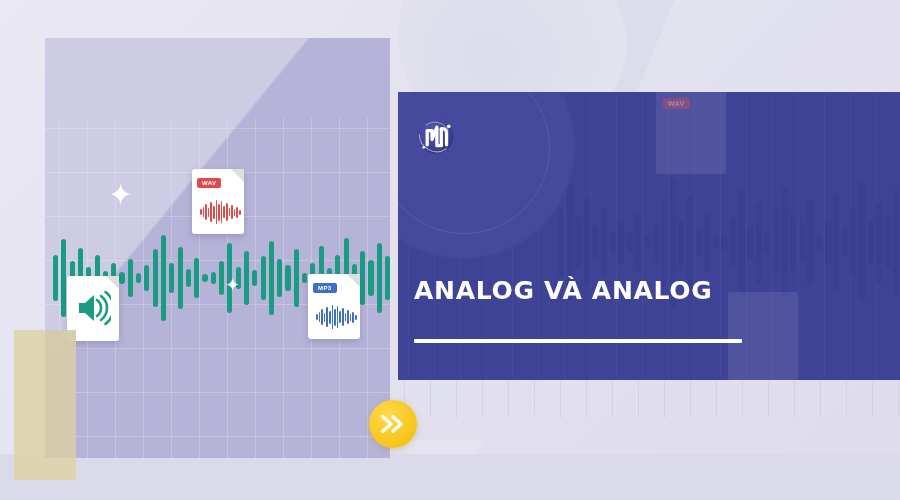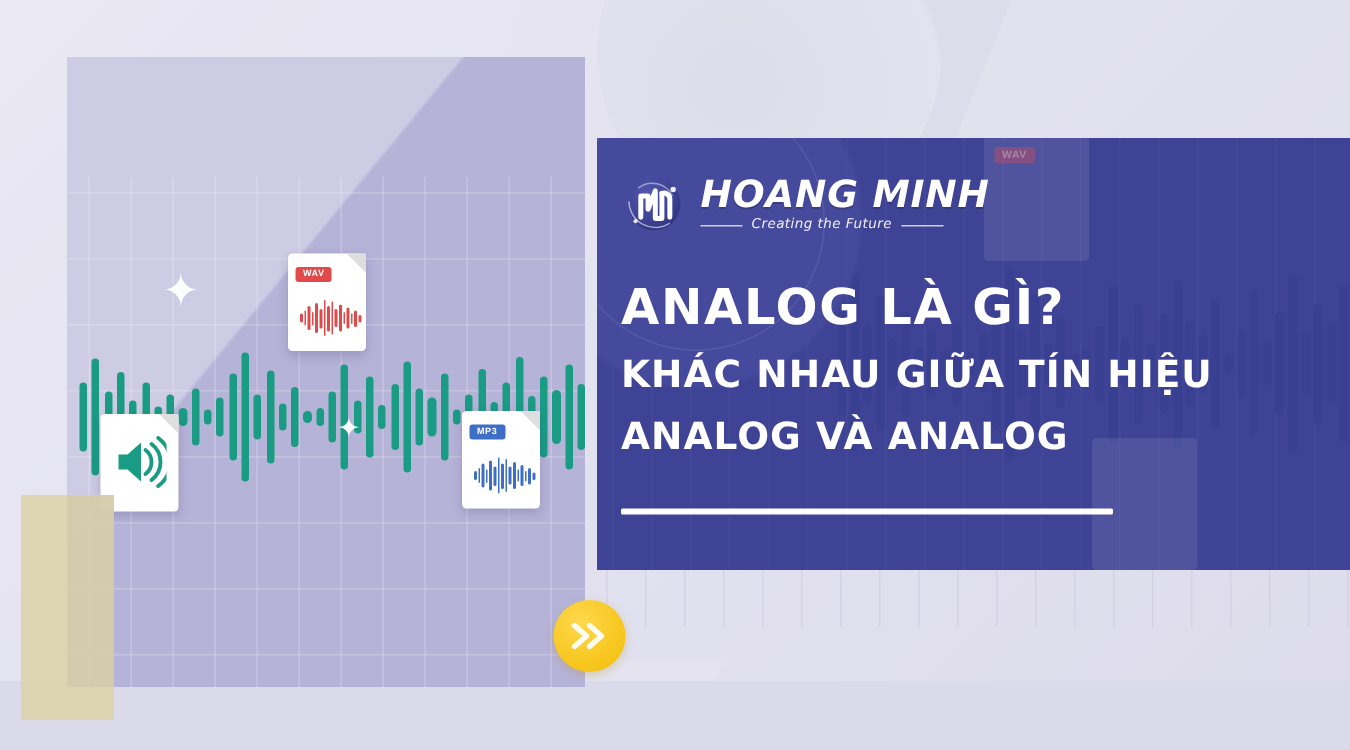--- a/index.html
+++ b/index.html
@@ -354,31 +354,21 @@
             </radialGradient>
           </defs>
           <circle cx="50" cy="50" r="40" fill="url(#gball)"></circle>
           <path d="M12 46 a40 40 0 0 0 62 33" fill="none" stroke="#ffffff" stroke-width="2.4" opacity=".55"></path>
           <path d="M26 26 a34 34 0 0 1 52 12" fill="none" stroke="#ffffff" stroke-width="2.2" opacity=".45"></path>
           <circle cx="79" cy="28" r="4.2" fill="#ffffff" opacity=".9"></circle>
           <circle cx="22" cy="76" r="3.2" fill="#ffffff" opacity=".85"></circle>
           <path d="M30 70 L30 38 L41 38 L41 58 L52 30 L52 72 L62 72 L62 34" fill="none" stroke="#ffffff" stroke-width="7.5" stroke-linecap="round" stroke-linejoin="round"></path>
           <path d="M62 34 a9 9 0 0 1 12 8 L74 70" fill="none" stroke="#ffffff" stroke-width="7.5" stroke-linecap="round" stroke-linejoin="round"></path>
         </svg>
-        <div class="logo-words">
-          <div class="logo-name">HOANG MINH</div>
-          <div class="logo-tag-row">
-            <span class="logo-tag-line" style="width:28px;"></span>
-            <span class="logo-tag">Creating the Future</span>
-            <span class="logo-tag-line" style="width:28px;"></span>
-          </div>
-        </div>
       </div>
 
-      <div class="h-main">ANALOG LÀ GÌ?</div>
-      <div class="h-sub1">KHÁC NHAU GIỮA TÍN HIỆU</div>
       <div class="h-sub2">ANALOG VÀ ANALOG</div>
     </div>
 
     <div class="rule"></div>
   </div>
 
 </div>
 
 </body></html>

